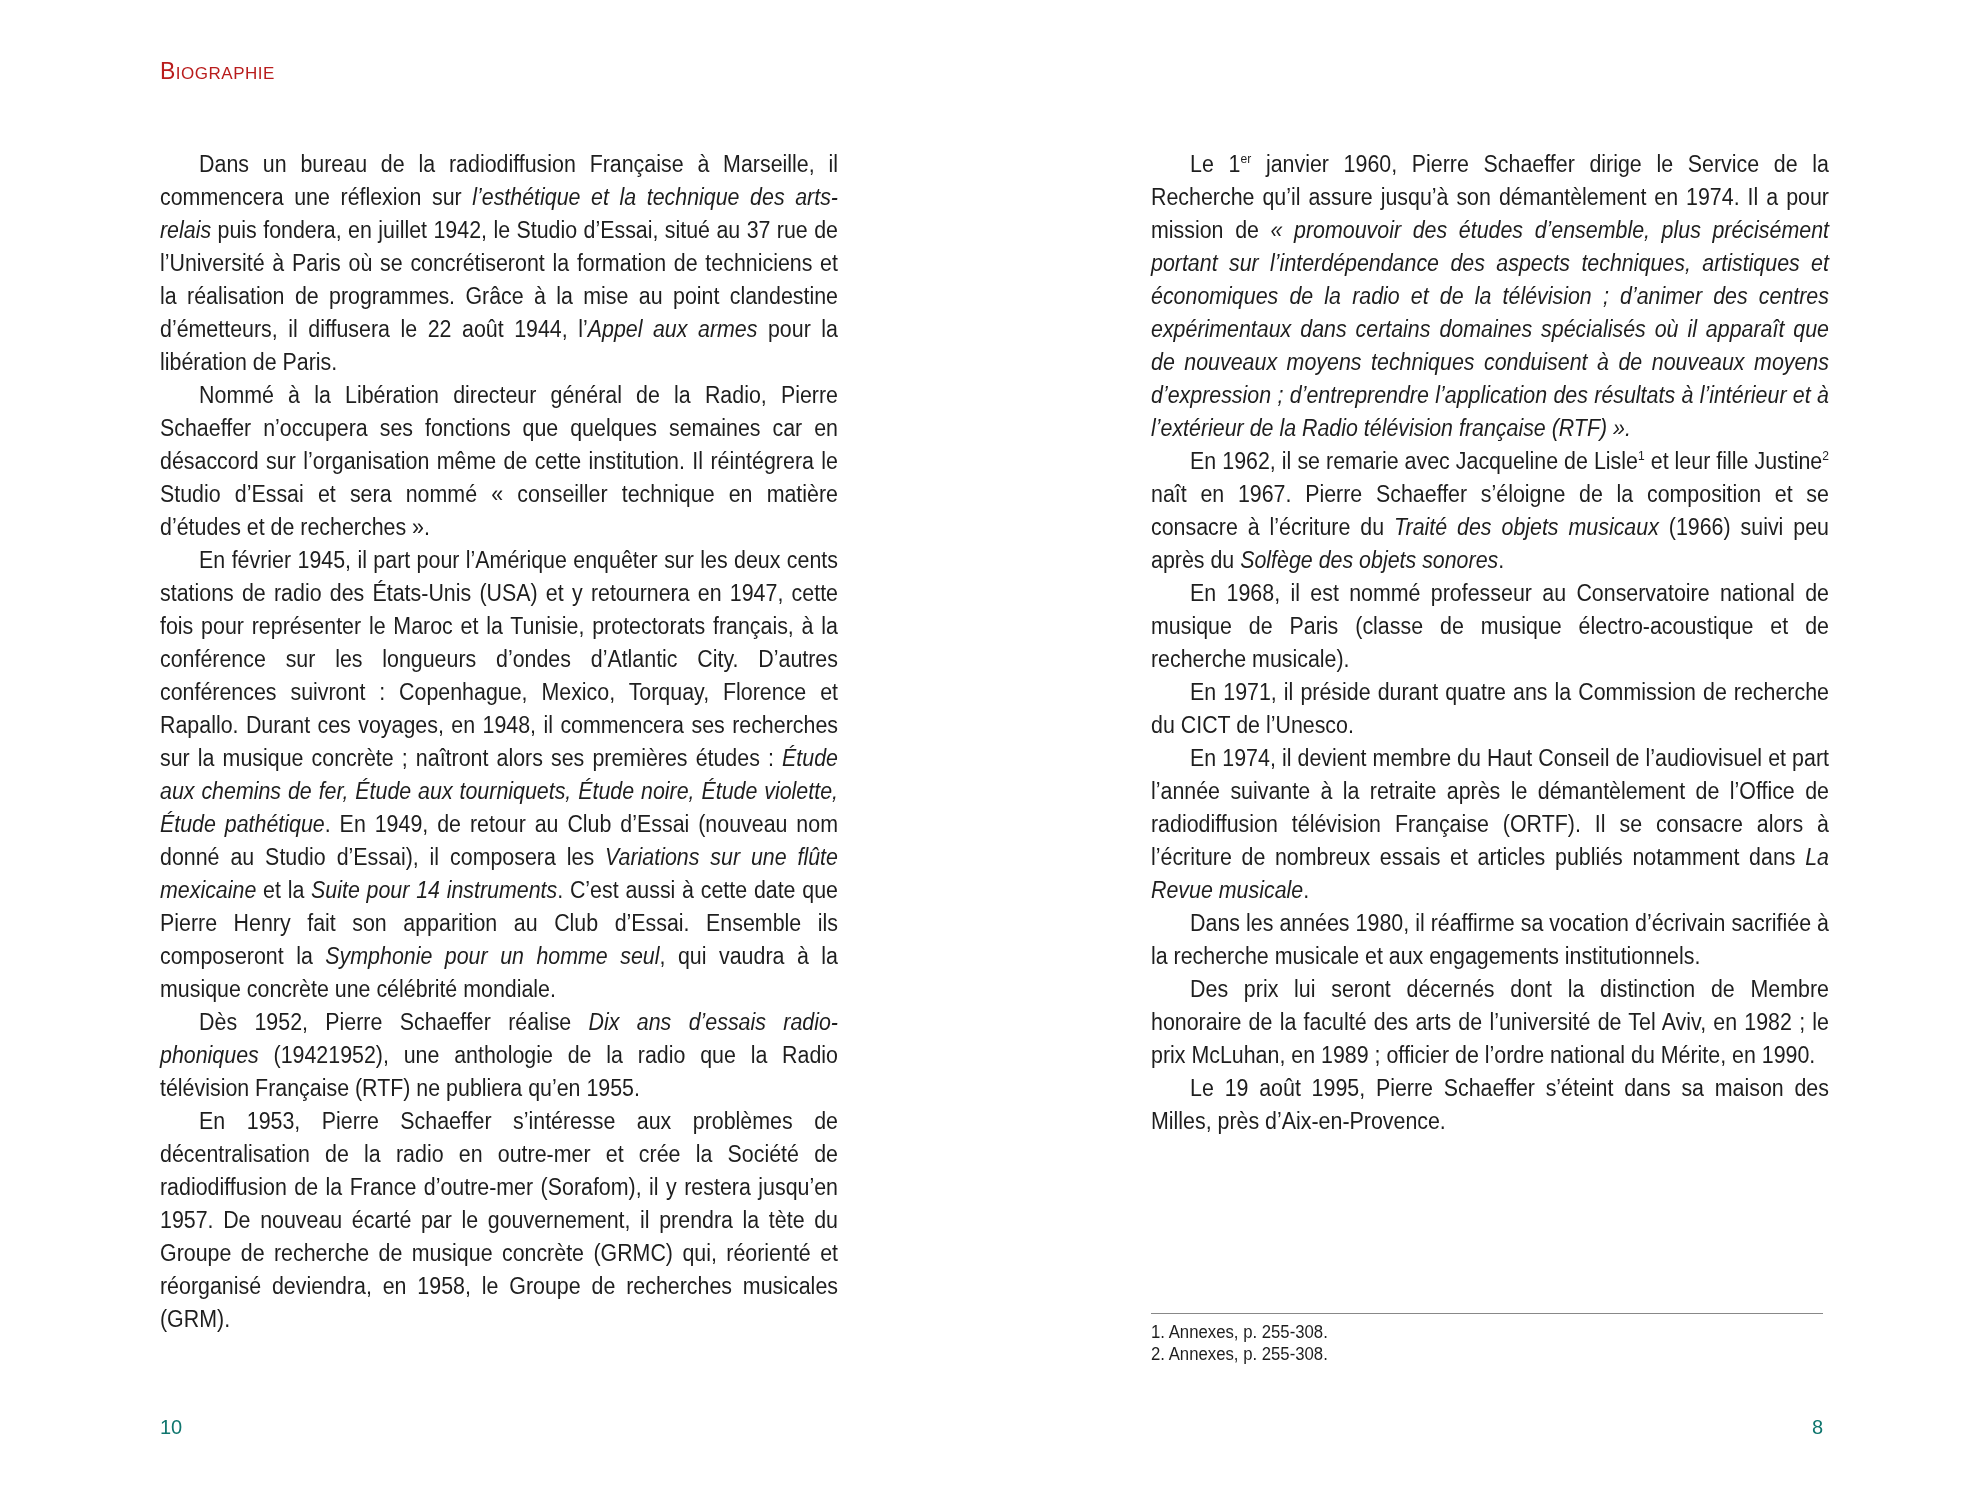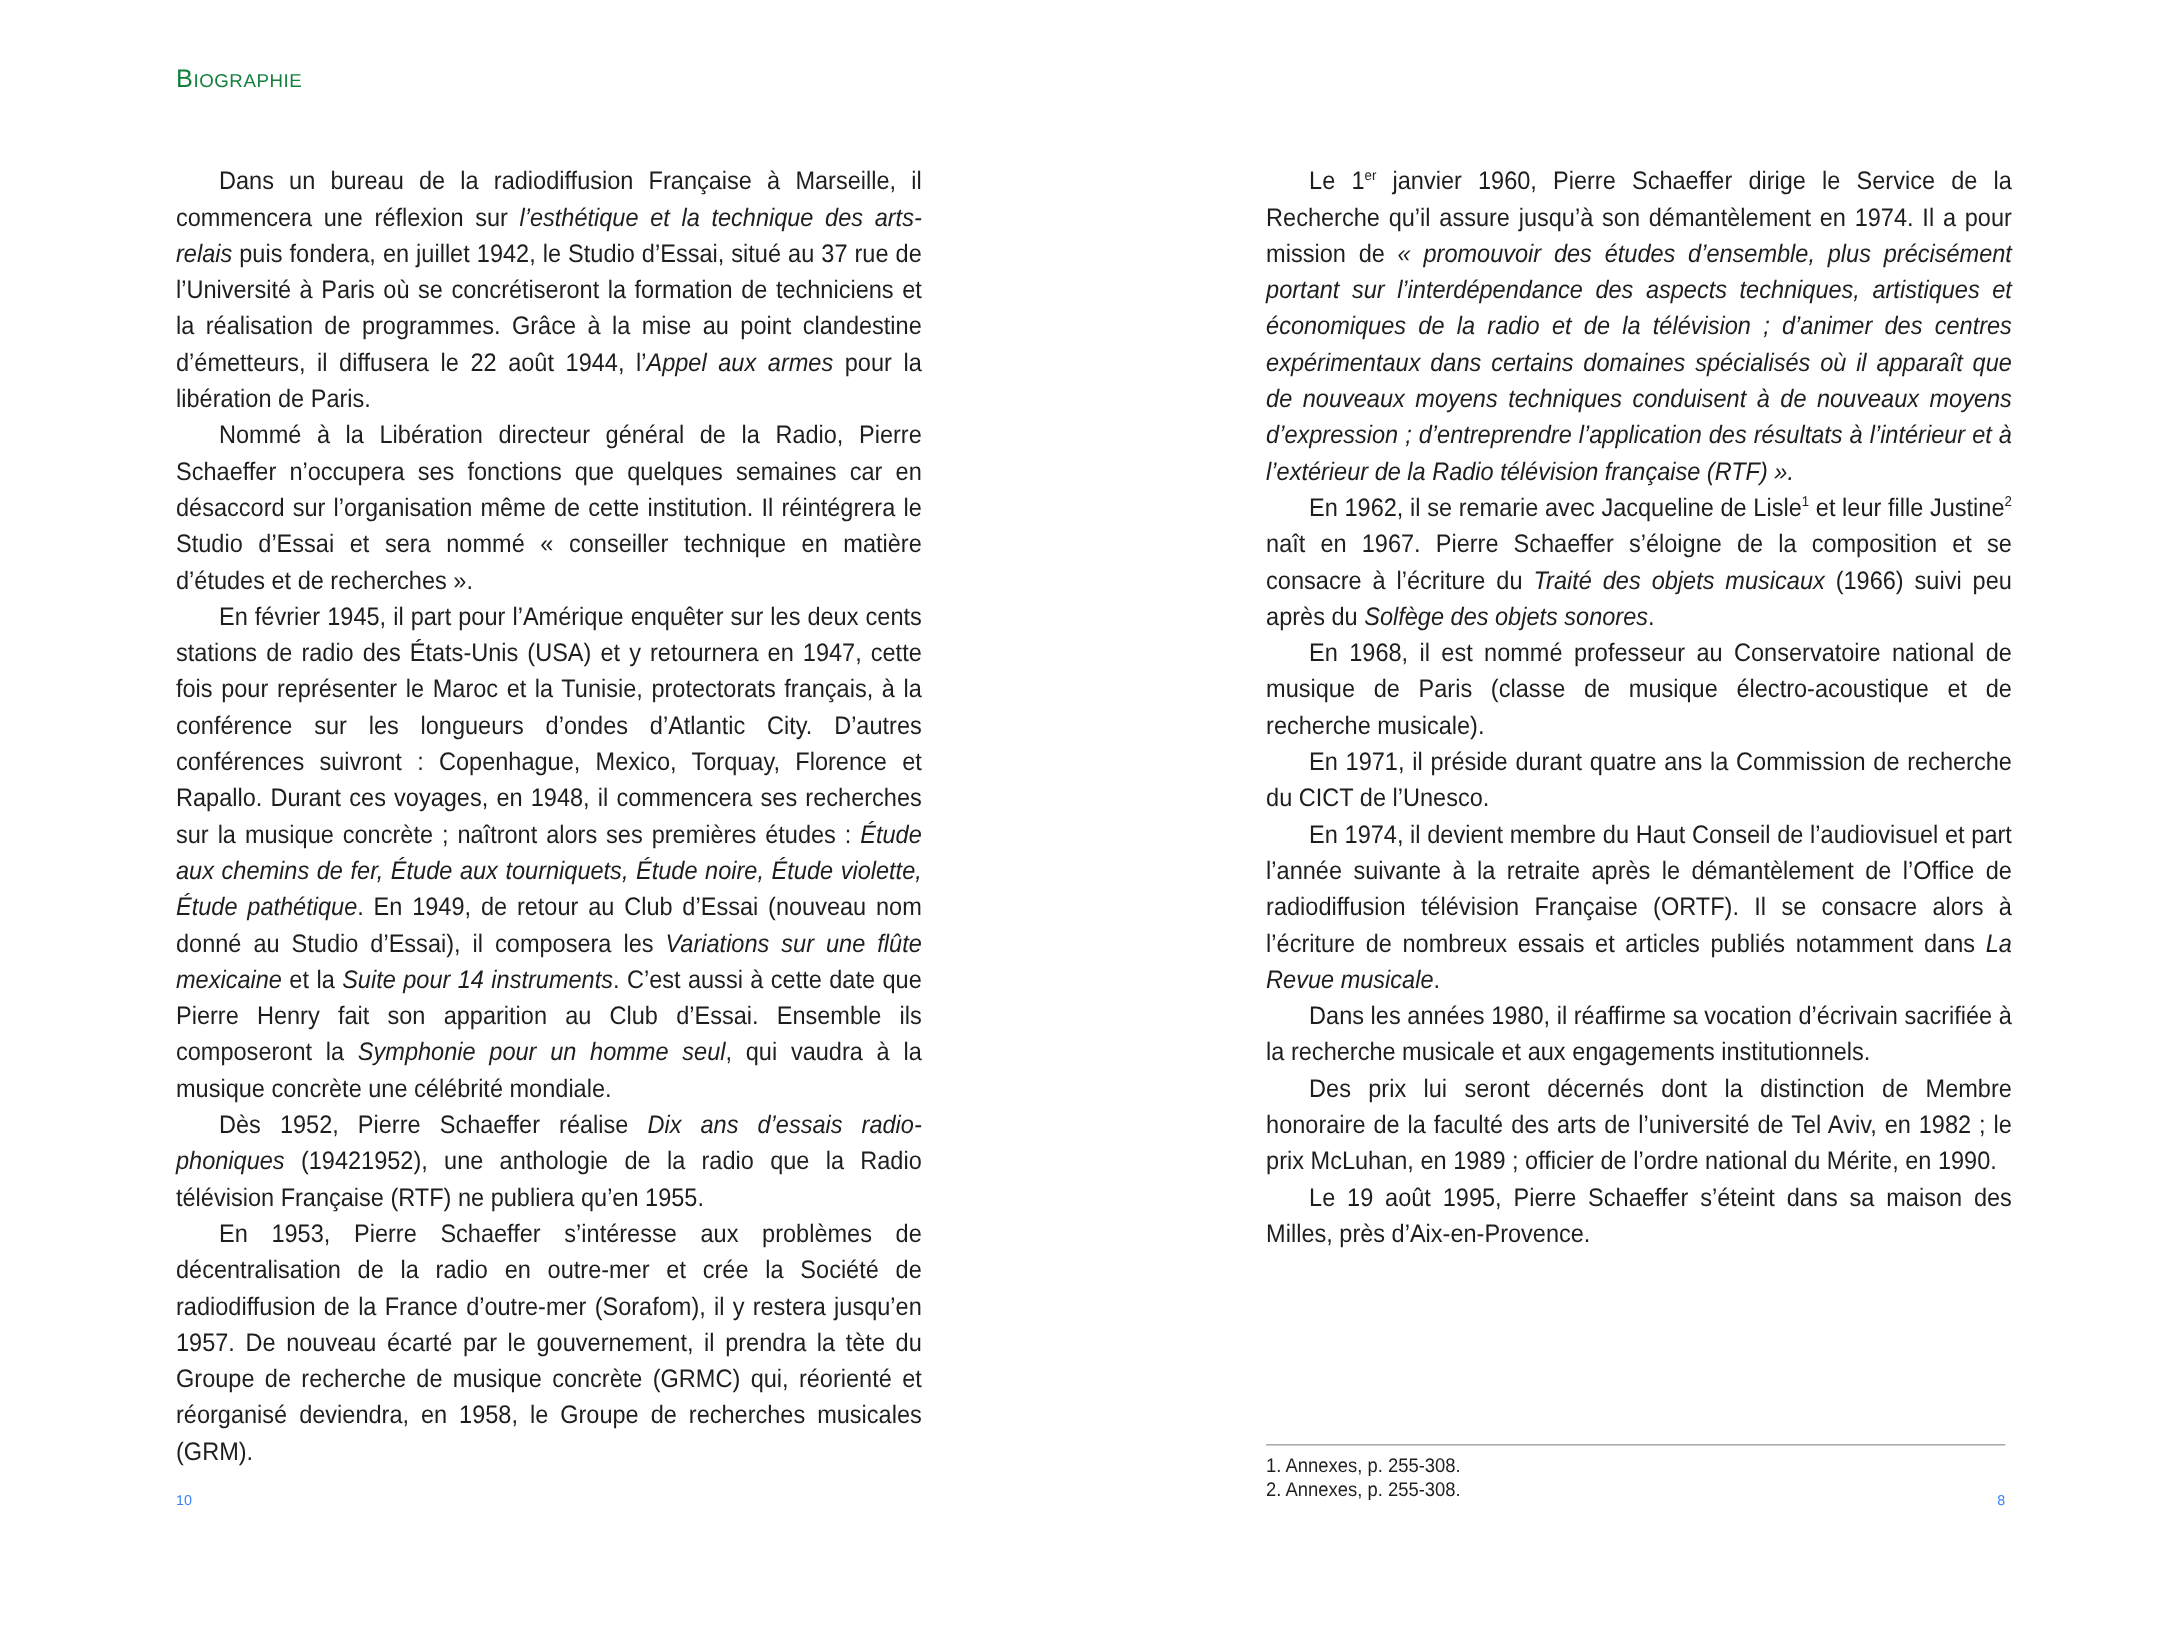--- a/index.html
+++ b/index.html
@@ -6,21 +6,21 @@
     body {
       width: 1968px; height: 1496px; position: relative; overflow: hidden;
       font-family: "Liberation Sans Narrow", "Liberation Sans", sans-serif;
       color: #1e1e1e;
     }
     .page { position: absolute; top: 0; height: 1496px; width: 984px; }
     .page-left { left: 0; }
     .page-right { left: 984px; }
     .running-head {
       position: absolute; left: 160px; top: 58px;
-      font-size: 19px; letter-spacing: 0.5px; color: #15803d;
+      font-size: 19px; letter-spacing: 0.5px; color: #b91c1c;
     }
     .running-head .cap { font-size: 23px; }
     .running-head .sc { font-size: 17px; text-transform: uppercase; }
     .text-block {
       position: absolute; width: 678px;
       font-size: 23px; line-height: 33px;
       text-align: justify; hyphens: manual;
       transform: scaleX(0.93); transform-origin: left top;
     }
     .page-left .text-block { left: 160px; top: 148px; width: 729px; }
@@ -32,21 +32,21 @@
       position: absolute; left: 167px; top: 1313px; width: 672px;
       height: 1px; background: #888888;
     }
     .footnotes {
       position: absolute; left: 167px; top: 1321px;
       font-size: 18px; line-height: 22px;
       transform: scaleX(0.93); transform-origin: left top;
     }
     .footnote { margin: 0; }
     .folio {
-      position: absolute; top: 1356px; font-size: 13px; color: #3b82f6;
+      position: absolute; top: 1416px; font-size: 20px; color: #0f766e;
     }
     .page-left .folio { left: 160px; }
     .page-right .folio { left: 820px; width: 19px; text-align: right; }
   </style>
 </head>
 <body>
 
 <div class="page page-left">
   <div class="running-head">
     <span class="cap">B</span><span class="sc">iographie</span>

